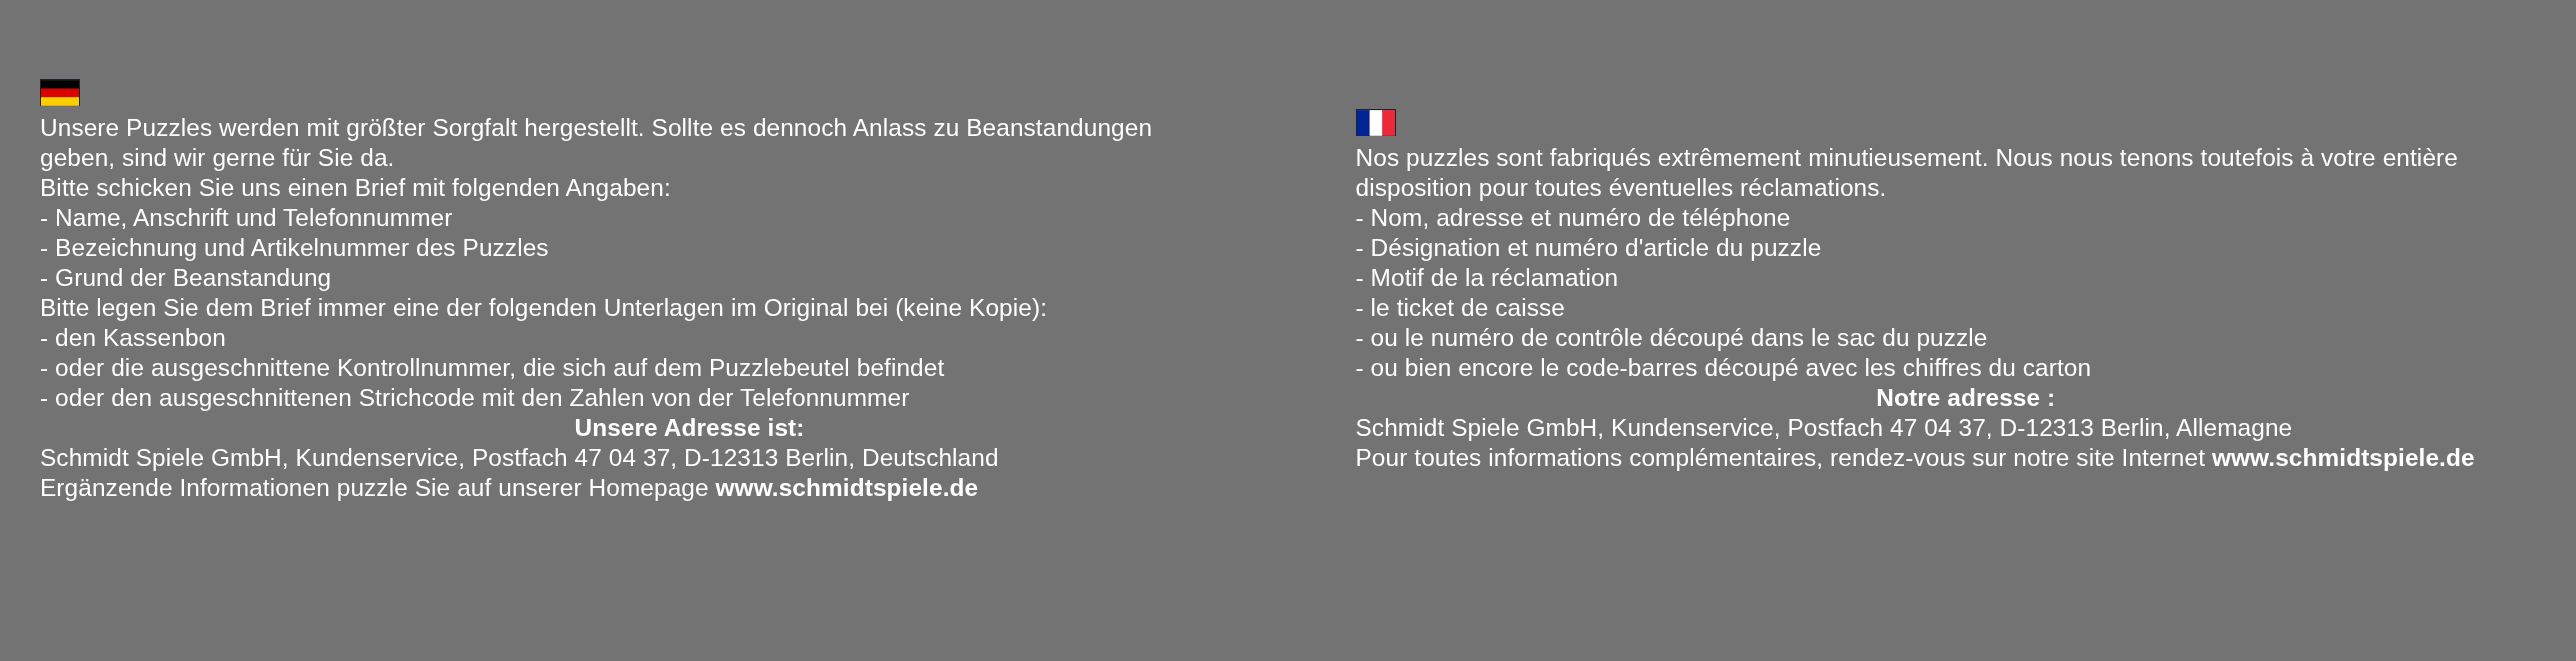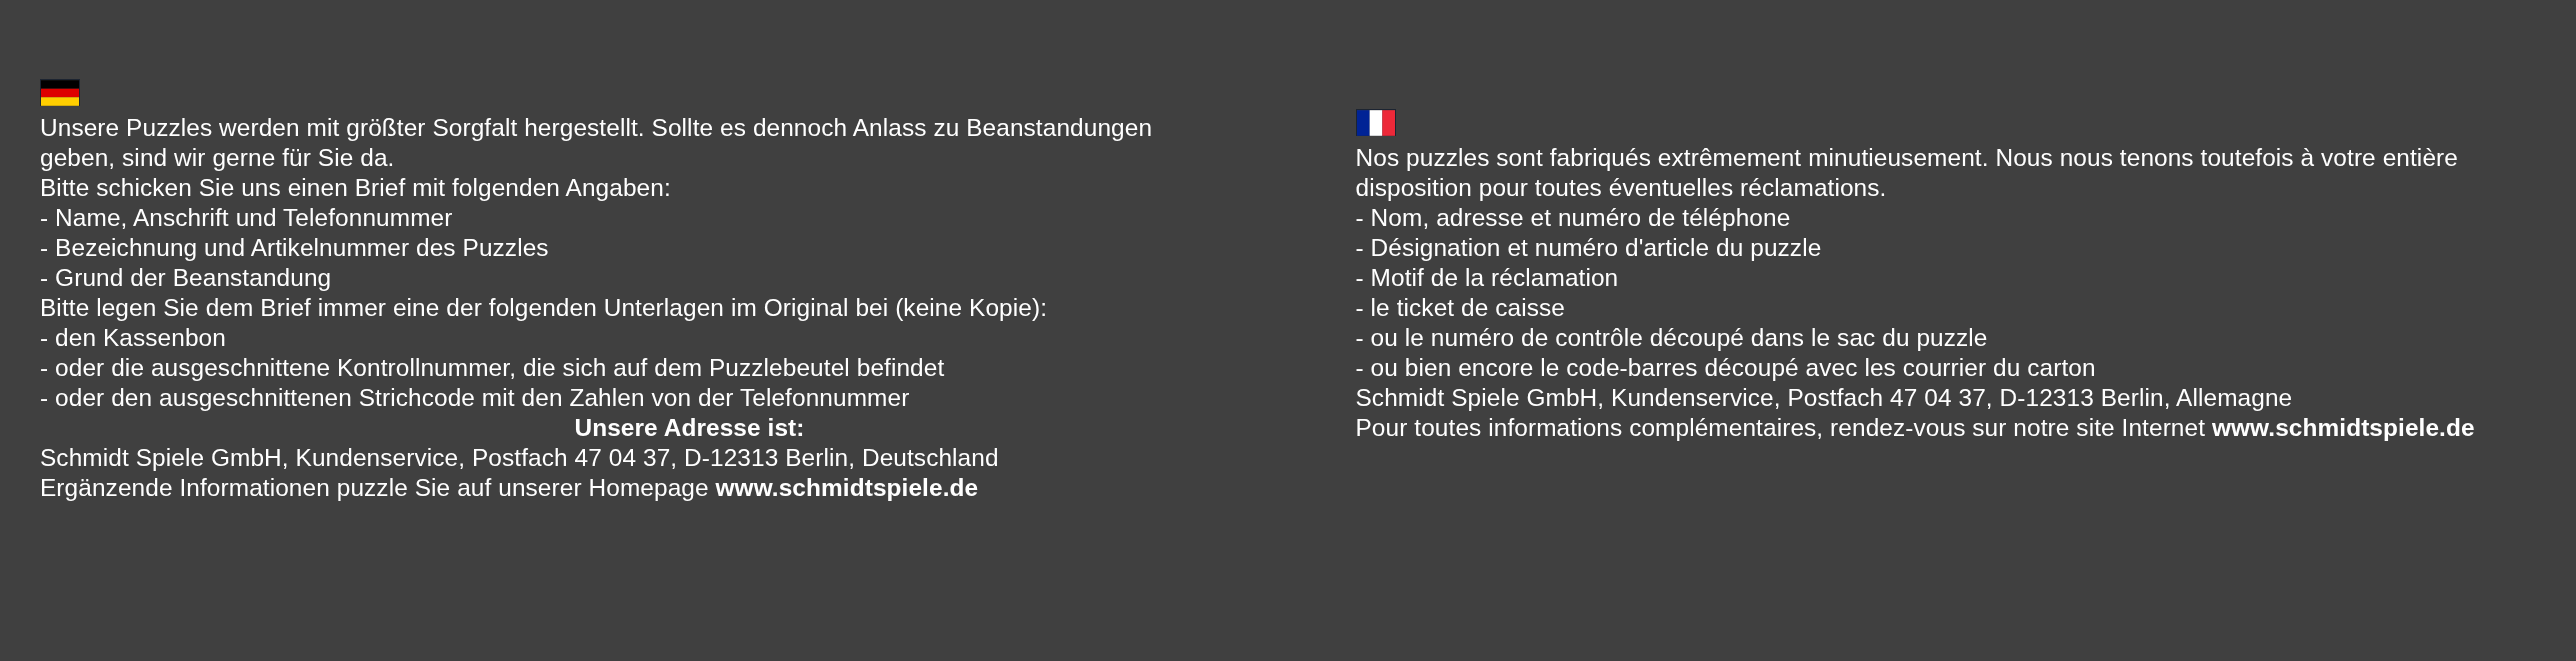--- a/index.html
+++ b/index.html
@@ -11,21 +11,21 @@
     width: 2576px;
     height: 661px;
     overflow: hidden;
     font-family: "Liberation Sans", sans-serif;
     color: #ffffff;
   }
   .page {
     position: relative;
     width: 2576px;
     height: 661px;
-    background: #404040;
+    background: #737373;
   }
   .columns {
     position: absolute;
     left: 0;
     top: 0;
     display: flex;
     width: 2576px;
   }
   .col {
     box-sizing: border-box;
@@ -99,21 +99,22 @@
         </svg>
       </span>
       <div class="lines">
         <div class="line">Nos puzzles sont fabriqués extrêmement minutieusement. Nous nous tenons toutefois à votre entière</div>
         <div class="line">disposition pour toutes éventuelles réclamations.</div>
         <div class="line">- Nom, adresse et numéro de téléphone</div>
         <div class="line">- Désignation et numéro d'article du puzzle</div>
         <div class="line">- Motif de la réclamation</div>
         <div class="line">- le ticket de caisse</div>
         <div class="line">- ou le numéro de contrôle découpé dans le sac du puzzle</div>
-        <div class="line">- ou bien encore le code-barres découpé avec les courrier du carton</div>
+        <div class="line">- ou bien encore le code-barres découpé avec les chiffres du carton</div>
+        <div class="line bold">Notre adresse :</div>
         <div class="line">Schmidt Spiele GmbH, Kundenservice, Postfach 47 04 37, D-12313 Berlin, Allemagne</div>
         <div class="line"><span>Pour toutes informations complémentaires, rendez-vous sur notre site Internet </span><span class="b">www.schmidtspiele.de</span></div>
       </div>
     </div>
 
   </div>
 </div>
 
 
 </body></html>

